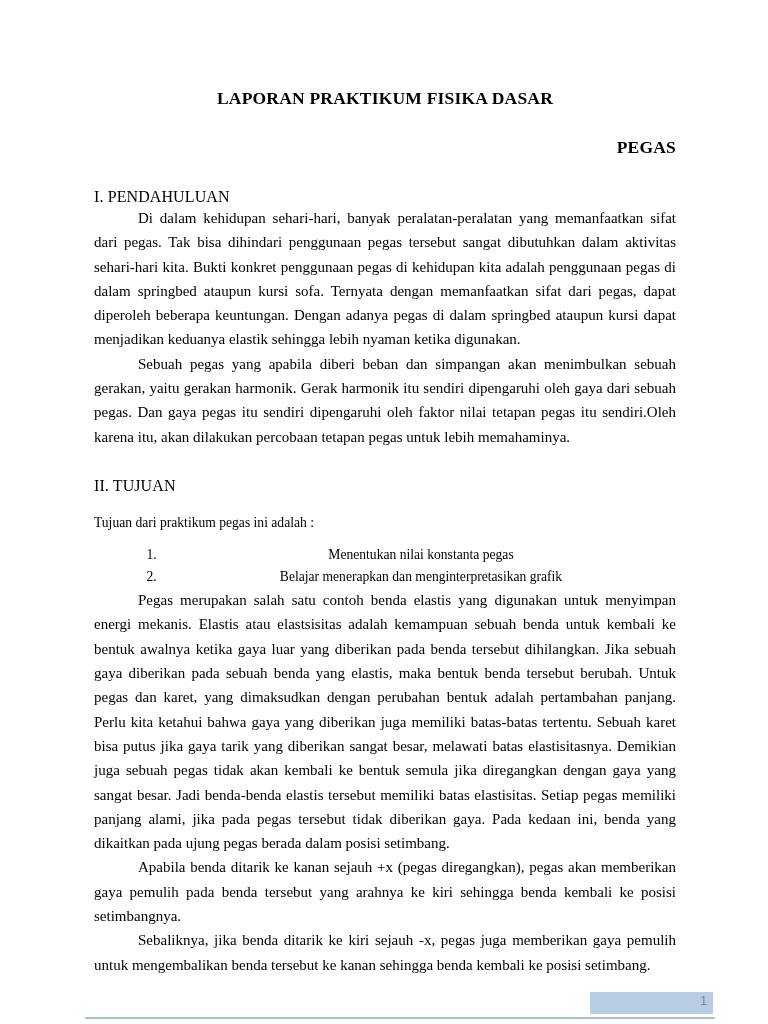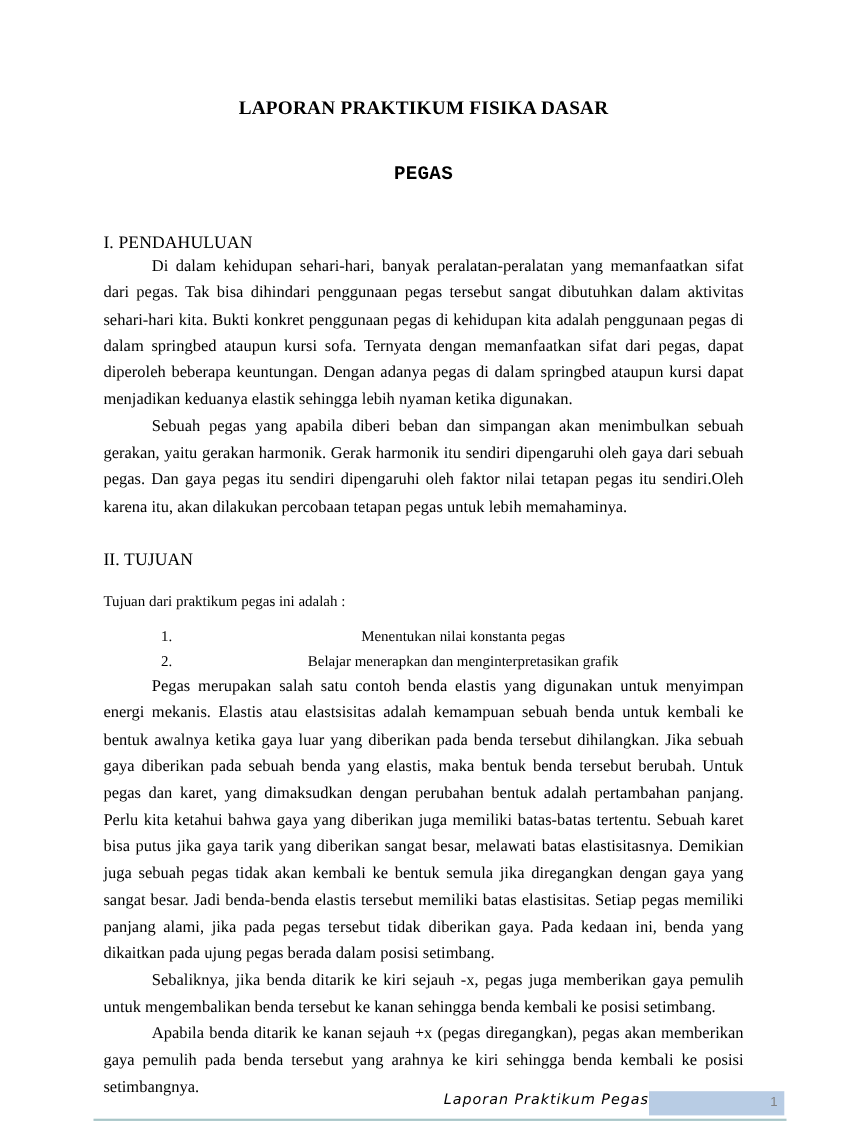--- a/index.html
+++ b/index.html
@@ -29,27 +29,26 @@
   }
   .doc-title {
     text-align: center;
     font-size: 17.5px;
     line-height: 1.25;
     margin: 0;
     padding-top: 88px;
     letter-spacing: 0.2px;
   }
   .doc-subtitle {
-    text-align: center;
+    text-align: right;
     font-size: 17.5px;
     line-height: 1.25;
-    margin: 12px;
+    margin: 0;
     padding-top: 27px;
     letter-spacing: 0.2px;
-    font-family: Liberation Mono, monospace;
   }
   .section-heading {
     font-size: 16px;
     line-height: 1.2;
     margin: 0;
     font-weight: normal;
     letter-spacing: 0.1px;
   }
   .h-pendahuluan { padding-top: 28px; }
   .h-tujuan      { padding-top: 27px; }
@@ -158,27 +157,26 @@
     <p class="intro-line">Tujuan dari praktikum pegas ini adalah :</p>
 
     <ol class="goal-list">
       <li>Menentukan nilai konstanta pegas</li>
       <li>Belajar menerapkan dan menginterpretasikan grafik</li>
     </ol>
 
 
     <p class="body-text indented gap-3">Pegas merupakan salah satu contoh benda elastis yang digunakan untuk menyimpan energi mekanis. Elastis atau elastsisitas adalah kemampuan sebuah benda untuk kembali ke bentuk awalnya ketika gaya luar yang diberikan pada benda tersebut dihilangkan. Jika sebuah gaya diberikan pada sebuah benda yang elastis, maka bentuk benda tersebut berubah. Untuk pegas dan karet, yang dimaksudkan dengan perubahan bentuk adalah pertambahan panjang. Perlu kita ketahui bahwa gaya yang diberikan juga memiliki batas-batas tertentu. Sebuah karet bisa putus jika gaya tarik yang diberikan sangat besar, melawati batas elastisitasnya. Demikian juga sebuah pegas tidak akan kembali ke bentuk semula jika diregangkan dengan gaya yang sangat besar. Jadi benda-benda elastis tersebut memiliki batas elastisitas. Setiap pegas memiliki panjang alami, jika pada pegas tersebut tidak diberikan gaya. Pada kedaan ini, benda yang dikaitkan pada ujung pegas berada dalam posisi setimbang.</p>
 
+    <p class="body-text indented gap-4">Apabila benda ditarik ke kanan sejauh +x (pegas diregangkan), pegas akan memberikan gaya pemulih pada benda tersebut yang arahnya ke kiri sehingga benda kembali ke posisi setimbangnya.</p>
+
     <p class="body-text indented gap-5">Sebaliknya, jika benda ditarik ke kiri sejauh -x, pegas juga memberikan gaya pemulih untuk mengembalikan benda tersebut ke kanan sehingga benda kembali ke posisi setimbang.</p>
-
-    <p class="body-text indented gap-4">Apabila benda ditarik ke kanan sejauh +x (pegas diregangkan), pegas akan memberikan gaya pemulih pada benda tersebut yang arahnya ke kiri sehingga benda kembali ke posisi setimbangnya.</p>
 
   </div>
 
   <div class="footer">
-    <div class="footer-text">Laporan Praktikum Pegas</div>
     <div class="page-number-box">
       <span class="page-number">1</span>
     </div>
     <div class="footer-rule"></div>
   </div>
 
 </div>
 
 </body></html>

